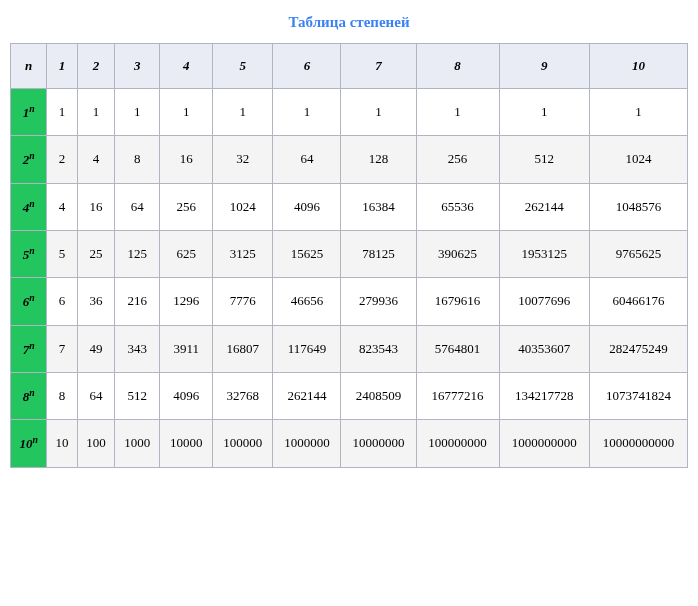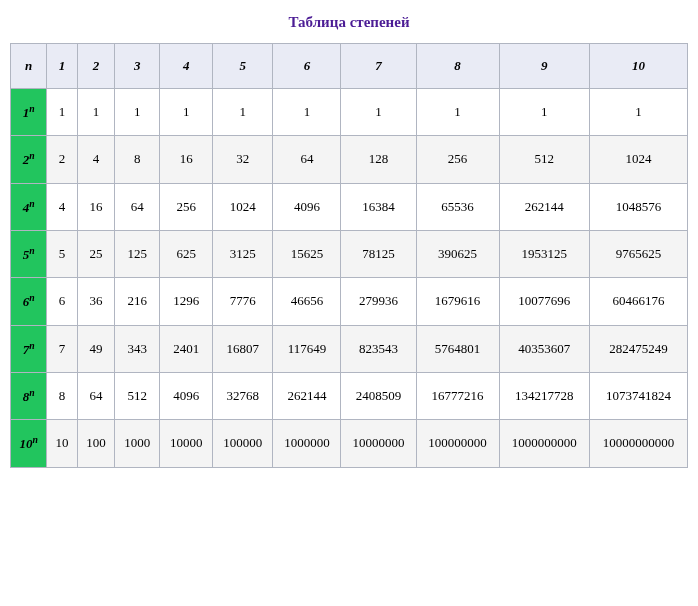--- a/index.html
+++ b/index.html
@@ -5,21 +5,21 @@
   body {
     margin: 0;
     padding: 10px;
     font-family: "Times New Roman", Times, serif;
     background: #fff;
     width: 698px;
     box-sizing: border-box;
   }
   .title {
     text-align: center;
-    color: #4c1d95;
+    color: #3b82f6;
     font-weight: bold;
     font-size: 15px;
     margin: 4px 0 12px 0;
   }
   table {
     border-collapse: collapse;
     width: 100%;
     table-layout: auto;
   }
   th, td {
@@ -136,21 +136,21 @@
         <td>279936</td>
         <td>1679616</td>
         <td>10077696</td>
         <td>60466176</td>
       </tr>
       <tr>
         <td class="rowhead"><span>7</span><sup>n</sup></td>
         <td>7</td>
         <td>49</td>
         <td>343</td>
-        <td>2401</td>
+        <td>3911</td>
         <td>16807</td>
         <td>117649</td>
         <td>823543</td>
         <td>5764801</td>
         <td>40353607</td>
         <td>282475249</td>
       </tr>
       <tr>
         <td class="rowhead"><span>8</span><sup>n</sup></td>
         <td>8</td>

